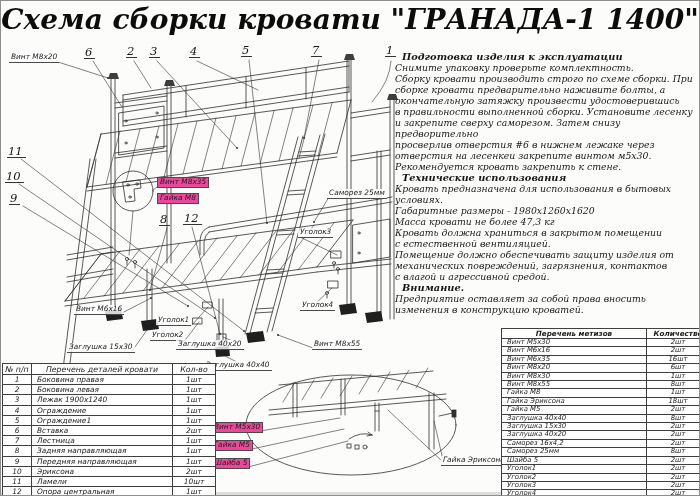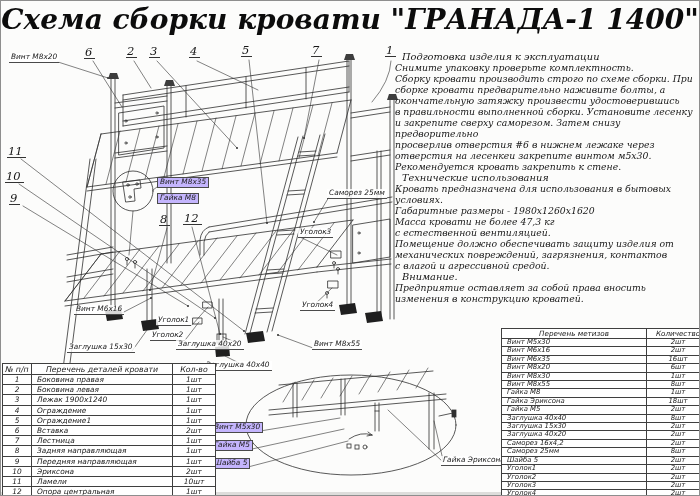--- a/index.html
+++ b/index.html
@@ -6,37 +6,37 @@
   .page{position:relative;width:700px;height:496px;background:#fcfcfb;border:1px solid #8e8e8e;
         box-sizing:border-box;overflow:hidden;font-family:"Liberation Sans",sans-serif;color:#1c1c1c;}
   .scan-strip{position:absolute;left:0;top:491px;width:700px;height:5px;background:#dddddb;}
   .title{position:absolute;top:1px;left:0;right:0;margin:0;text-align:center;
          font:italic bold 28px/1.25 "DejaVu Serif",serif;color:#0c0c0c;white-space:nowrap;}
   svg.draw{position:absolute;left:0;top:0;}
   .callout{position:absolute;font:italic 11.5px "DejaVu Serif",serif;color:#161616;
            border-bottom:1px solid #333;padding:0 3px 0 1px;line-height:1.05;}
   .lbl{position:absolute;font:italic 7.4px "DejaVu Sans",sans-serif;color:#1c1c1c;white-space:nowrap;
        border-bottom:0.8px solid #4a4a4a;padding:0 2px 1px 2px;background:rgba(255,255,255,.82);line-height:1.1;}
-  .lbl.box{border:0.8px solid #4a4a4a;background:#c4b5fd;}
+  .lbl.box{border:0.8px solid #4a4a4a;background:#ec4899;}
   .instructions{position:absolute;left:394px;top:50px;width:300px;
                 font:italic 9.3px/11px "DejaVu Serif",serif;color:#161616;}
-  .instructions .h{font-weight:normal;font-size:9.8px;padding-left:7px;}
+  .instructions .h{font-weight:bold;font-size:9.8px;padding-left:7px;}
   .tbl{position:absolute;border-collapse:collapse;table-layout:fixed;background:#fff;
        font:italic 7.4px "DejaVu Sans",sans-serif;color:#1a1a1a;}
   .tbl th,.tbl td{border:0.9px solid #3f3f3f;padding:0 2px;overflow:hidden;white-space:nowrap;font-weight:normal;}
   .tbl th{text-align:center;font-size:7.8px;}
   #parts-table{left:1px;top:362px;width:198px;padding-left:40px;}
   #parts-table td{height:9.2px;line-height:9.2px;}
   #parts-table th{height:10px;}
   #parts-table td.c0{text-align:center;}
   #parts-table td.c1{padding-left:5px;}
   #parts-table td.c2{text-align:center;}
   #hw-table{left:500px;top:327px;width:198px;font-size:6.9px;}
   #hw-table td{height:7.35px;line-height:7.4px;}
-  #hw-table th{height:9px;font-size:7.2px;}
+  #hw-table th{height:9px;font-size:7.2px;font-weight:bold;}
   #hw-table td.c0{padding-left:5px;}
   #hw-table td.c1{text-align:center;}
 </style>
 </head>
 <body>
 
 <div class="page">
   <div class="scan-strip"></div>
 
   <h1 class="title">Схема сборки кровати "ГРАНАДА-1 1400"</h1>
@@ -210,20 +210,21 @@
       <div class="h">Технические использования</div>
       <div>
           <div class="ln">Кровать предназначена для использования в бытовых</div>
           <div class="ln">условиях.</div>
           <div class="ln">Габаритные размеры - 1980х1260х1620</div>
           <div class="ln">Масса кровати не более 47,3 кг</div>
         </div>
     </div>
     <div class="sec">
       <div>
+          <div class="ln">Кровать должна храниться в закрытом помещении</div>
           <div class="ln">с естественной вентиляцией.</div>
           <div class="ln">Помещение должно обеспечивать защиту изделия от</div>
           <div class="ln">механических повреждений, загрязнения, контактов</div>
           <div class="ln">с влагой и агрессивной средой.</div>
         </div>
     </div>
     <div class="sec">
       <div class="h">Внимание.</div>
       <div>
           <div class="ln">Предприятие оставляет за собой права вносить</div>

